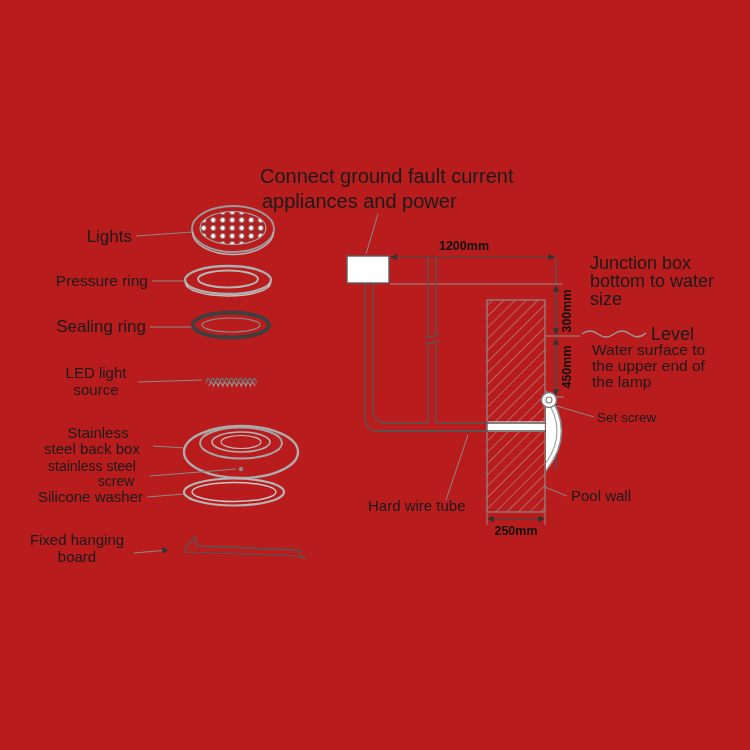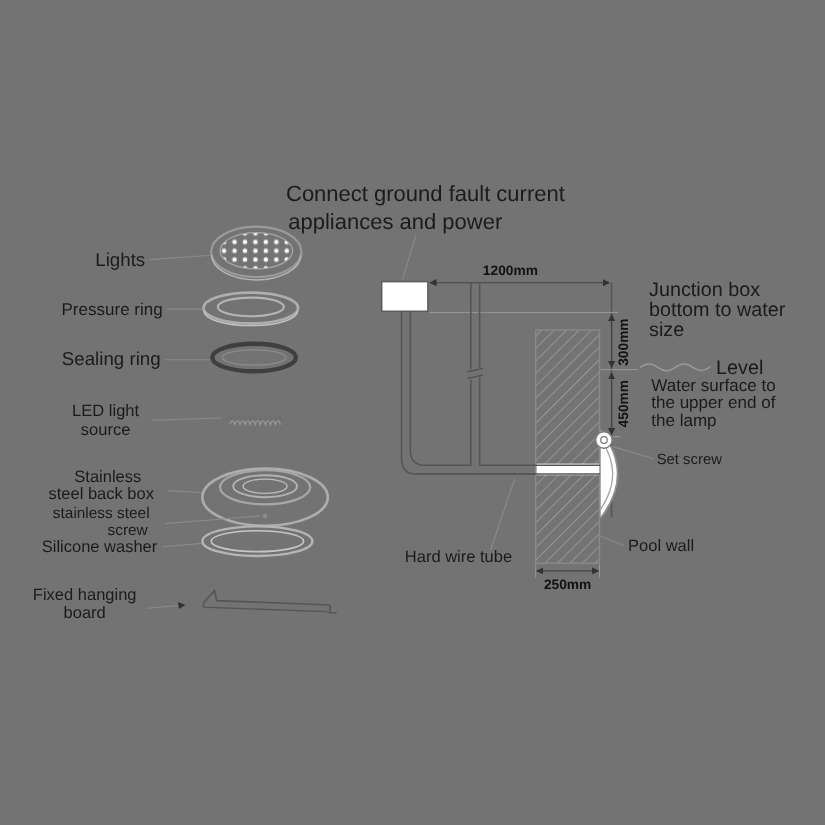--- a/index.html
+++ b/index.html
@@ -1,16 +1,16 @@
 <!DOCTYPE html>
 <html><head>
 <meta charset="utf-8">
 <style>
   html,body{margin:0;padding:0;background:#fff;}
-  .canvas{position:relative;width:750px;height:750px;background:#737373;overflow:hidden;
+  .canvas{position:relative;width:750px;height:750px;background:#b91c1c;overflow:hidden;
           font-family:"Liberation Sans", sans-serif;}
   svg{position:absolute;left:0;top:0;}
   text{font-family:"Liberation Sans", sans-serif;fill:#1b1b1b;}
   .t-note{font-size:20px;}
   .t-big{font-size:18px;}
   .t-mid{font-size:15.5px;}
   .t-part{font-size:15px;}
   .t-part-lg{font-size:17px;}
   .t-part-sm{font-size:14px;}
   .t-dim{font-size:12.5px;font-weight:bold;fill:#111;}

